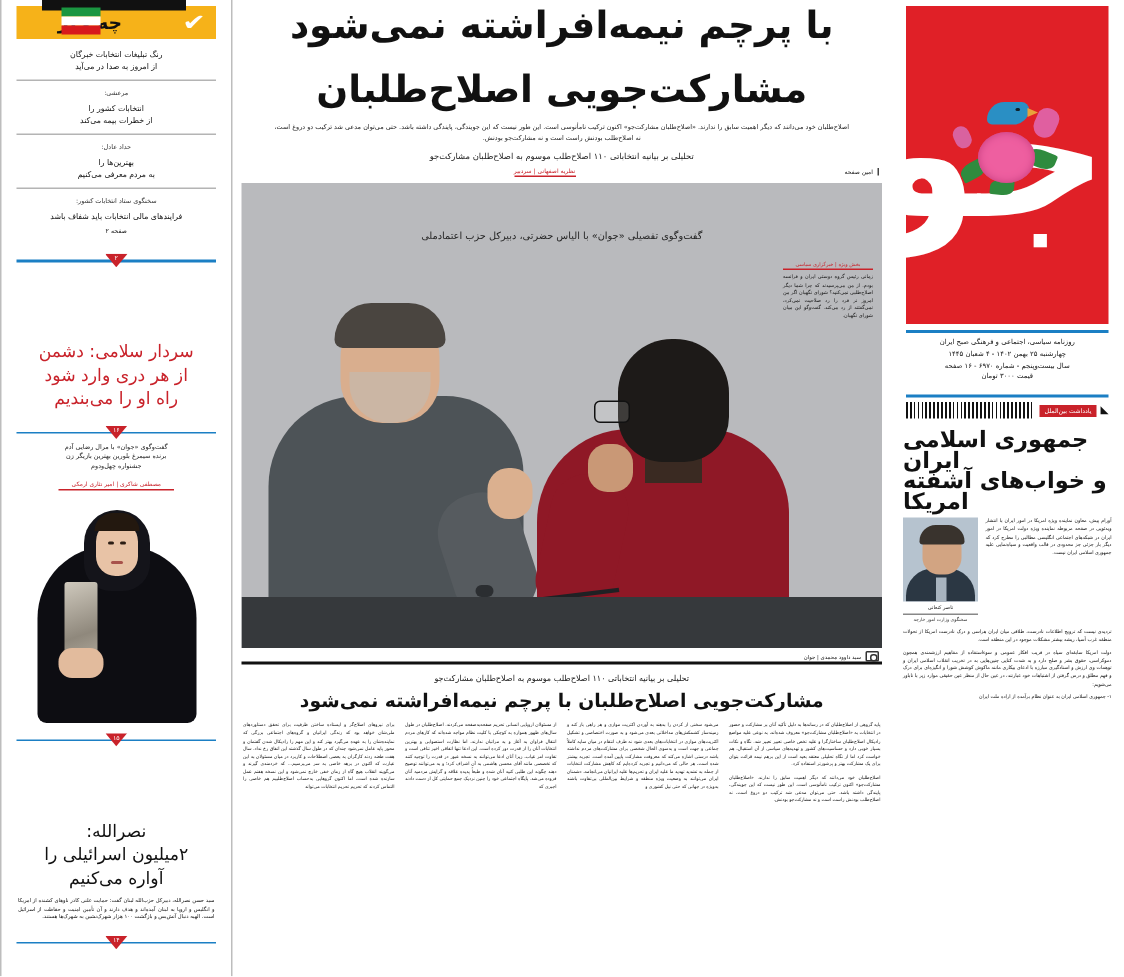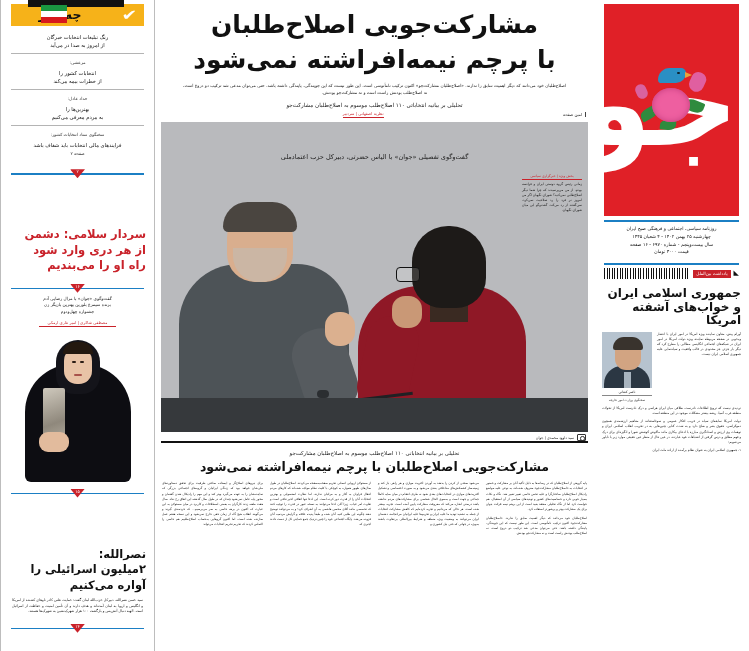--- a/index.html
+++ b/index.html
@@ -99,24 +99,24 @@
   .sbullet .line { position: absolute; top: 4px; left: 0; right: 0; height: 1.6px; background: #1b7fc4; }
   .sbullet .tri {
     position: absolute; top: 0; left: 50%; transform: translateX(-50%);
     width: 15px; height: 9px; background: #c9222a;
     clip-path: polygon(0 0, 100% 0, 50% 100%);
     color: #fff; font-size: 4.2px; text-align: center; line-height: 6px;
   }
 
   .lead-head {
     font-size: 11.5px;
-    font-weight: bold;
+    font-weight: normal;
     line-height: 15.5px;
     color: #111;
-    text-align: right;
+    text-align: center;
     padding: 2px 0 3px 0;
     margin-top: 47px;
   }
   .lead-head.red { color: #c9222a; }
   .lead-sub {
     font-size: 4.3px;
     line-height: 6.6px;
     color: #222;
     text-align: center;
     padding: 0 4px 2px 4px;
@@ -471,22 +471,22 @@
     display: flex; align-items: center; gap: 3px;
     margin: 3px 4px 4px 4px;
   }
   .band-badge {
     background: #c9222a; color: #fff;
     font-size: 4.2px; padding: 1.6px 3px; white-space: nowrap;
   }
   .band-arrow { font-size: 7px; color: #111; line-height: 1; }
   .barcode { flex: 1; height: 11px; background: repeating-linear-gradient(90deg,#111 0 1.1px,#fff 1.1px 2.6px); }
   .op-head {
-    font-size: 12px; font-weight: bold; line-height: 13.5px;
-    color: #111; text-align: right; padding: 4px 2px 4px 2px;
+    font-size: 15px; font-weight: bold; line-height: 13.5px;
+    color: #111; text-align: left; padding: 4px 2px 4px 2px;
   }
   .op-wrap { display: flex; gap: 5px; padding: 0 2px; }
   .op-text { flex: 1; font-size: 3.2px; line-height: 5.2px; color: #111; text-align: justify; text-align-last: right; }
   .op-photo { width: 50px; }
   .op-photo .frame {
     width: 50px; height: 56px; position: relative; overflow: hidden; background: #b6c3cf;
   }
   .op-photo .h { position: absolute; bottom: 18px; left: 13px; width: 26px; height: 30px; background: #d2a482; border-radius: 12px 12px 11px 11px; }
   .op-photo .hair { position: absolute; bottom: 38px; left: 11px; width: 30px; height: 13px; background: #39332d; border-radius: 15px 15px 3px 3px; }
   .op-photo .sh { position: absolute; bottom: 0; left: 2px; width: 46px; height: 22px; background: #2b3743; border-radius: 18px 18px 0 0; }
@@ -579,22 +579,22 @@
     <div class="lead-body">سید حسن نصرالله، دبیرکل حزب‌الله لبنان گفت: حمایت علنی کادر ناوهای کشنده از امریکا و انگلیس و اروپا به لبنان آمده‌اند و هدف دارند و آن تأمین امنیت و حفاظت از اسرائیل است. الهیه دنبال آتش‌بس و بازگشت ۱۰۰ هزار شهرک‌نشین به شهرک‌ها هستند.</div>
 
     <div class="sbullet">
       <div class="line"></div>
       <div class="tri">۱۴</div>
     </div>
   </div>
 
   <div class="center-col rtl">
 
+    <div class="main-head" style="padding-top:0">با پرچم نیمه‌افراشته نمی‌شود</div>
     <div class="main-head">مشارکت‌جویی اصلاح‌طلبان</div>
-    <div class="main-head" style="padding-top:0">با پرچم نیمه‌افراشته نمی‌شود</div>
     <div class="main-lede">اصلاح‌طلبان خود می‌دانند که دیگر اهمیت سابق را ندارند. «اصلاح‌طلبان مشارکت‌جو» اکنون ترکیب نامأنوسی است. این طور نیست که این جویندگی، پایندگی داشته باشد. حتی می‌توان مدعی شد ترکیب دو دروغ است، نه اصلاح‌طلب بودنش راست است و نه مشارکت‌جو بودنش.</div>
     <div class="main-kicker">تحلیلی بر بیانیه انتخاباتی ۱۱۰ اصلاح‌طلب موسوم به اصلاح‌طلبان مشارکت‌جو</div>
 
     <div class="credit-row">
       <span class="credit-name">امین صفحه</span>
       <span class="credit-center">نظریه اصفهانی | سردبیر</span>
     </div>
 
     <div class="photo-area">
       <div class="int-sub">گفت‌وگوی تفصیلی «جوان» با الیاس حضرتی، دبیرکل حزب اعتمادملی</div>

